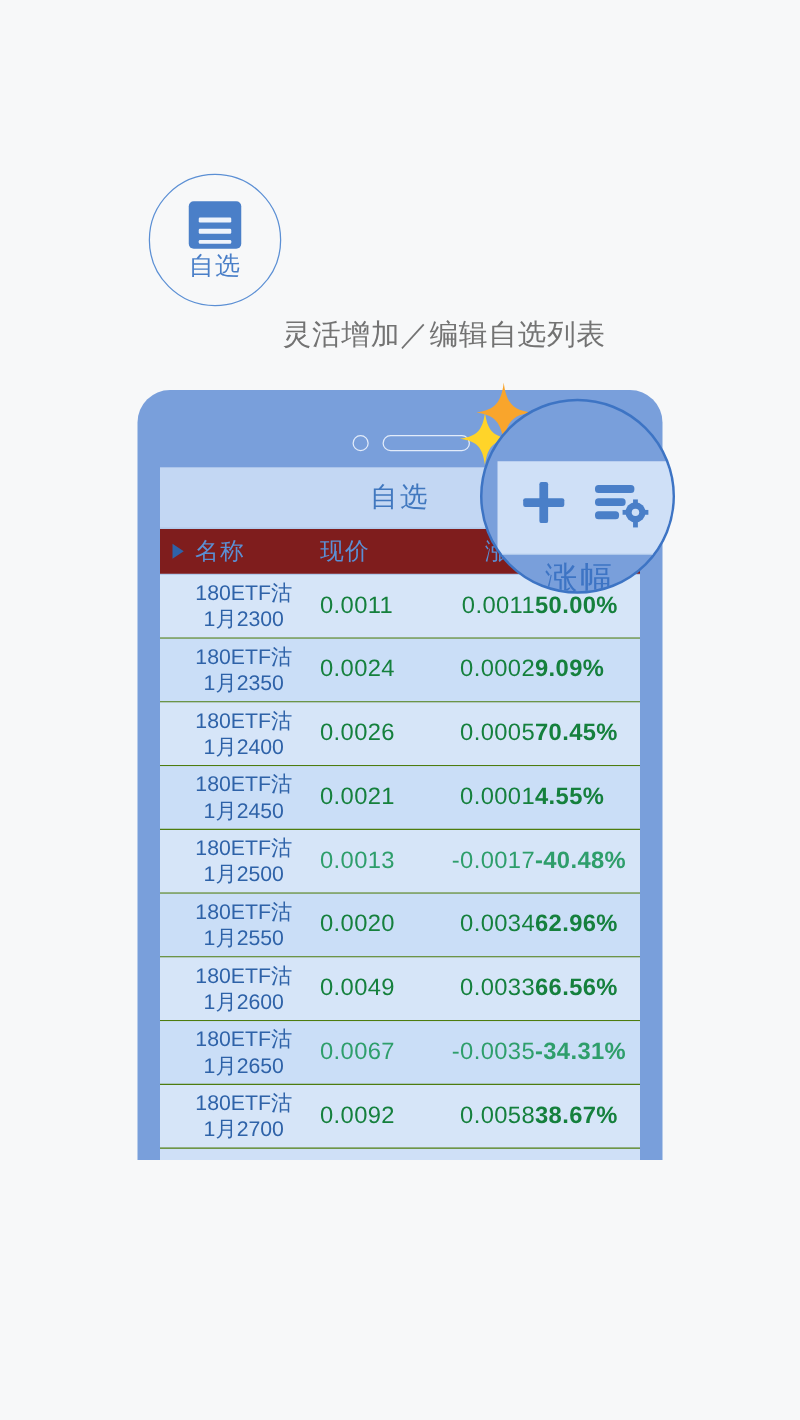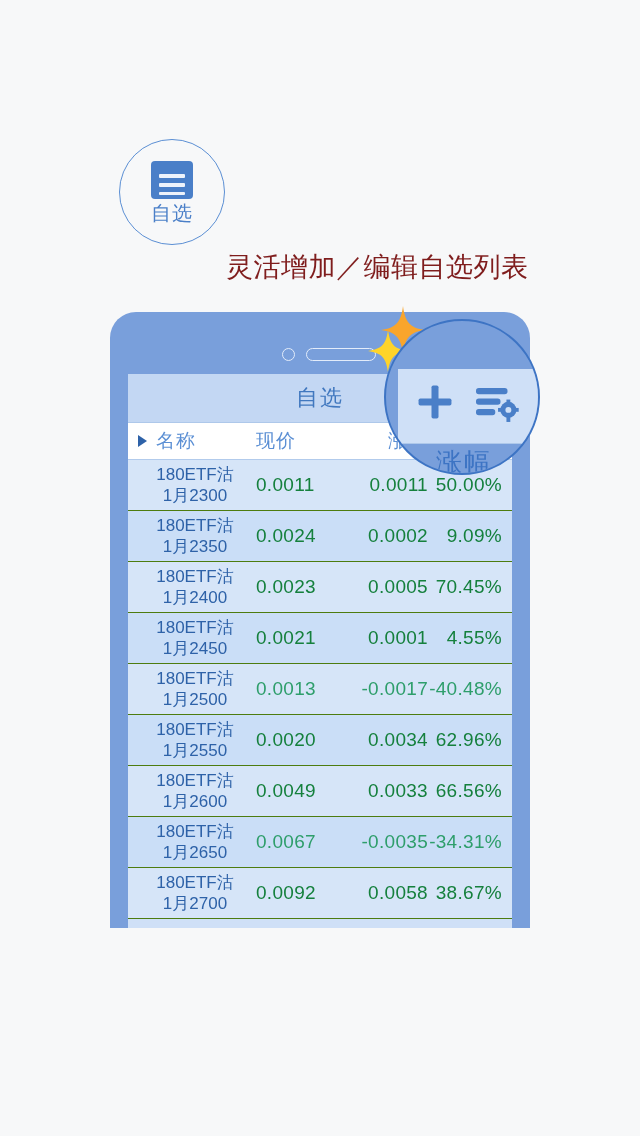--- a/index.html
+++ b/index.html
@@ -77,22 +77,22 @@
     color: #4a7fc8;
     font-size: 33px;
     line-height: 41px;
     letter-spacing: 0.5px;
     white-space: nowrap;
   }
   #promo-subtitle {
     position: absolute;
     left: 226px;
     top: 124px;
-    color: #7f1d1d;
-    font-size: 27px;
+    color: #737373;
+    font-size: 23px;
     line-height: 34px;
     letter-spacing: 0.5px;
     white-space: nowrap;
   }
 
   
   #phone {
     position: absolute;
     left: 110px;
     top: 312px;
@@ -162,32 +162,32 @@
     align-items: center;
     gap: 14px;
   }
   .tb-icon { display: block; }
 
   
   #table-header {
     display: flex;
     align-items: center;
     height: 36px;
-    background: #ffffff;
+    background: #7f1d1d;
     border-bottom: 1px solid #b2cbec;
   }
   #table-header .th {
     font-size: 19px;
     color: #5b8fd4;
     letter-spacing: 1px;
   }
   .col-name  { width: 128px; display: flex; align-items: center; padding-left: 10px; box-sizing: border-box; }
   .col-price { width: 86px;  }
   .col-chg   { width: 86px;  text-align: right; }
-  .col-pct   { width: 84px;  text-align: right; padding-right: 10px; box-sizing: border-box; }
+  .col-pct   { width: 84px;  text-align: left; padding-right: 10px; box-sizing: border-box; font-weight: bold; }
 
   #sort-arrow {
     width: 0; height: 0;
     border-left: 9px solid #2e62a8;
     border-top: 6px solid transparent;
     border-bottom: 6px solid transparent;
     margin-right: 9px;
   }
 
   
@@ -342,21 +342,21 @@
           <div class="cell-num col-pct up">50.00%</div>
         </div>
         <div class="quote-row even">
           <div class="cell-name"><span>180ETF沽</span><span class="n2">1月2350</span></div>
           <div class="cell-num col-price up">0.0024</div>
           <div class="cell-num col-chg up">0.0002</div>
           <div class="cell-num col-pct up">9.09%</div>
         </div>
         <div class="quote-row odd">
           <div class="cell-name"><span>180ETF沽</span><span class="n2">1月2400</span></div>
-          <div class="cell-num col-price up">0.0023</div>
+          <div class="cell-num col-price up">0.0026</div>
           <div class="cell-num col-chg up">0.0005</div>
           <div class="cell-num col-pct up">70.45%</div>
         </div>
         <div class="quote-row even">
           <div class="cell-name"><span>180ETF沽</span><span class="n2">1月2450</span></div>
           <div class="cell-num col-price up">0.0021</div>
           <div class="cell-num col-chg up">0.0001</div>
           <div class="cell-num col-pct up">4.55%</div>
         </div>
         <div class="quote-row odd">

